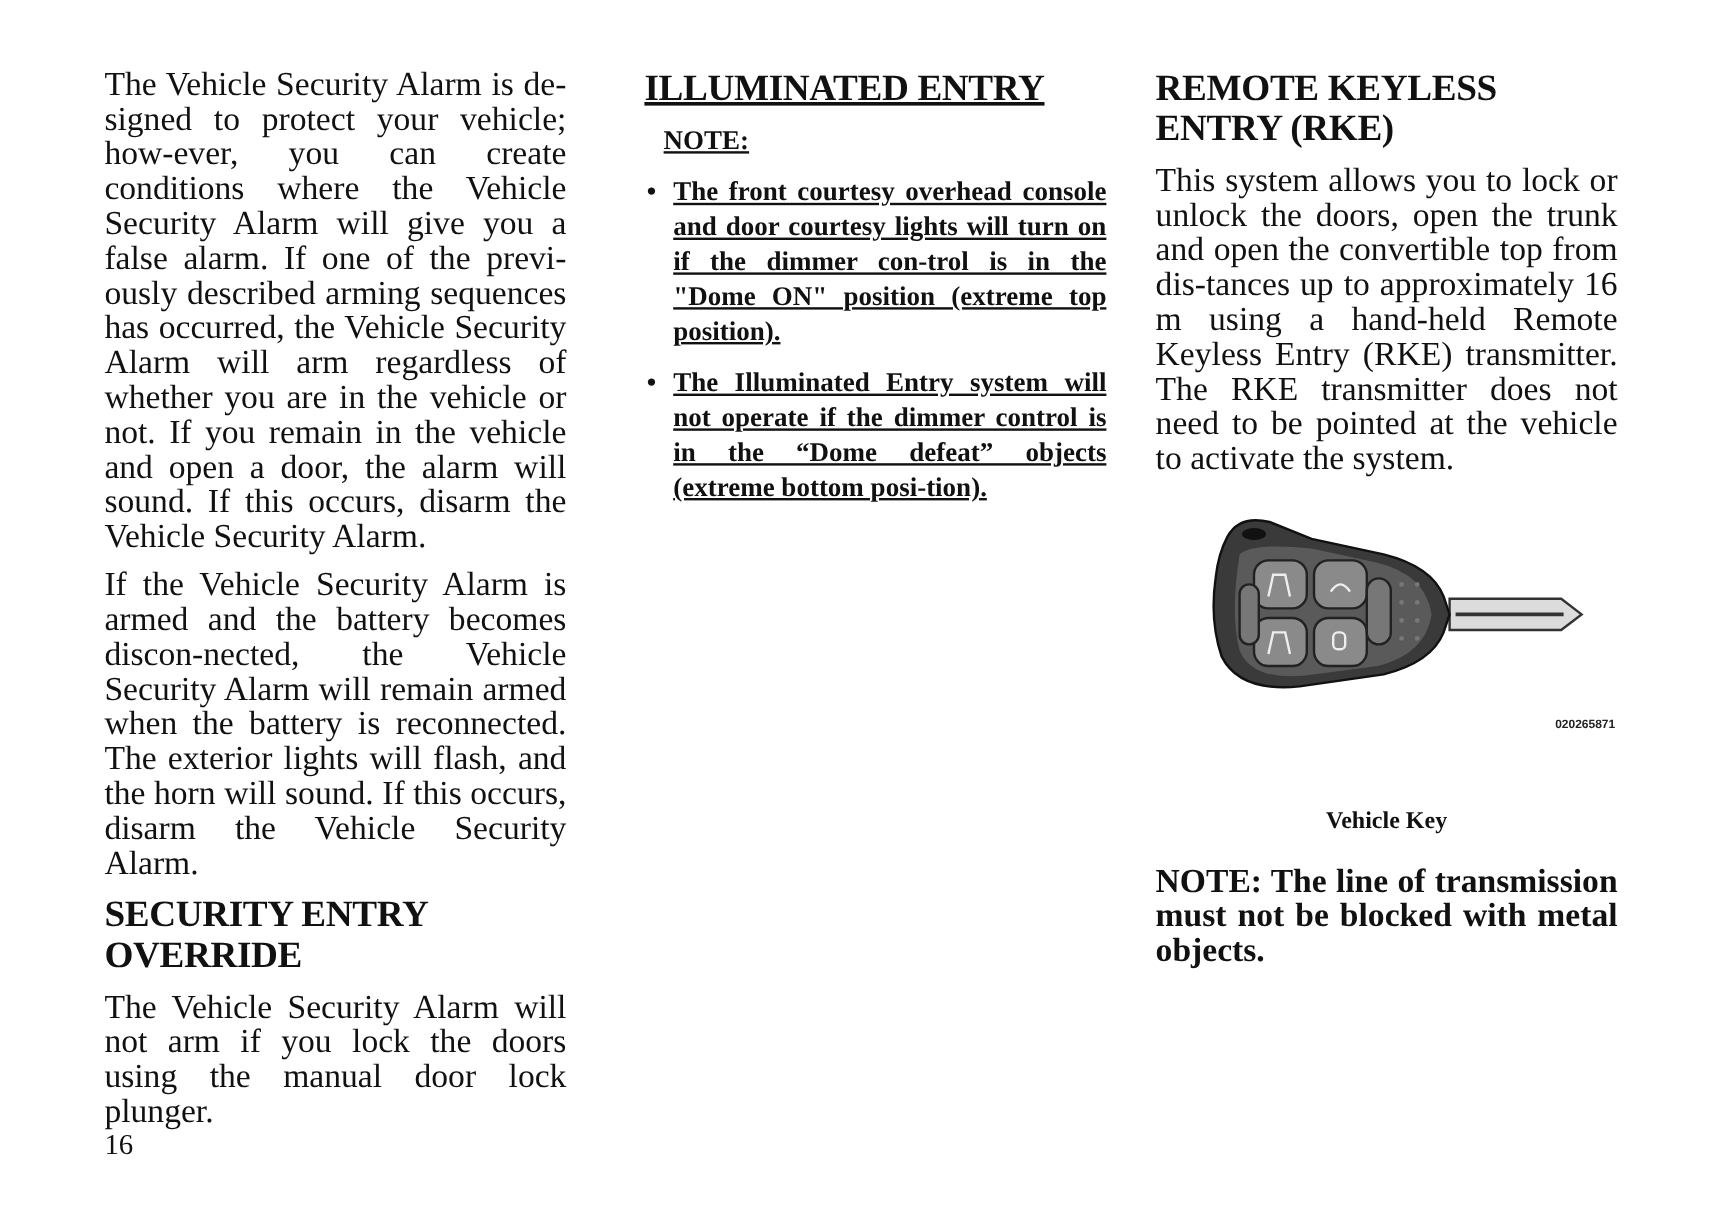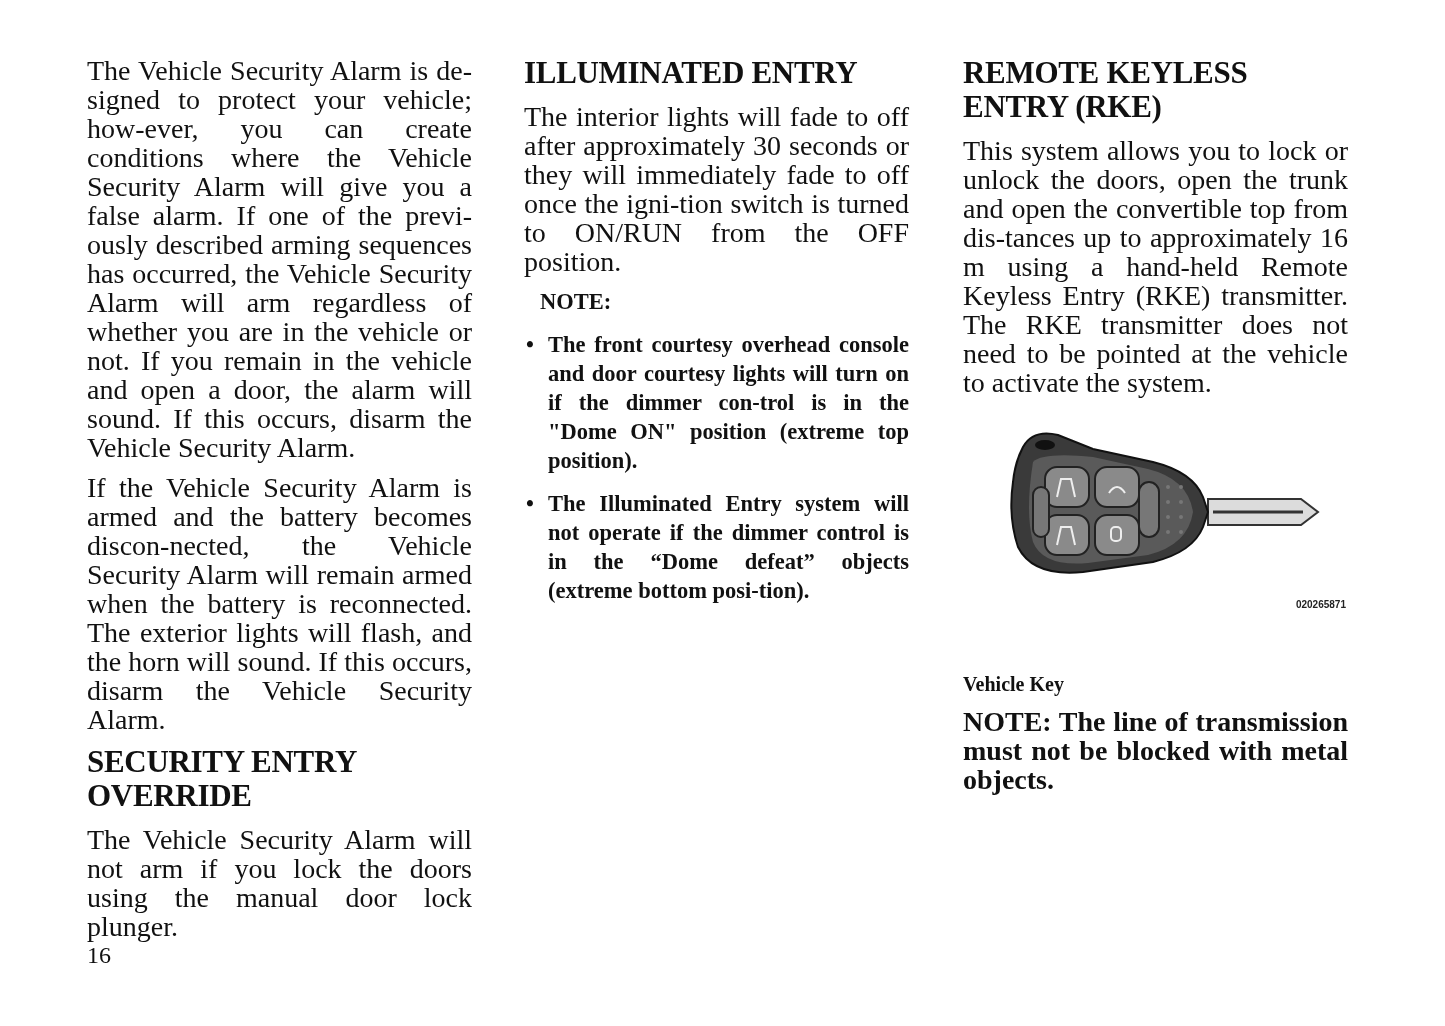--- a/index.html
+++ b/index.html
@@ -3,21 +3,21 @@
 <meta charset="utf-8">
 <style>
   html, body { margin: 0; padding: 0; background: #ffffff; }
   body {
     width: 1445px; height: 1026px; position: relative; overflow: hidden;
     font-family: "Liberation Serif", "DejaVu Serif", serif;
     color: #111111;
   }
   .col { position: absolute; top: 56px; width: 385px; }
   #col1 { left: 87px; }
-  #col2 { left: 524px; }
+  #col2 { left: 537px; text-decoration: underline; }
   #col3 { left: 963px; }
   p {
     margin: 0 0 11px 0;
     font-size: 28px; line-height: 29px;
     text-align: justify;
   }
   h2 {
     font-family: "Liberation Serif", "DejaVu Serif", serif;
     font-weight: bold; font-size: 31px; line-height: 34px;
     margin: 0 0 12px 0; letter-spacing: -0.3px;
@@ -32,42 +32,41 @@
     position: absolute; left: 2px; top: 0; font-weight: bold;
   }
   .figure { position: relative; width: 385px; height: 240px; margin-top: 30px; }
   .figure svg { position: absolute; left: 40px; top: 0; }
   .fig-code {
     position: absolute; right: 2px; top: 172px;
     font-family: "Liberation Sans", "DejaVu Sans", sans-serif;
     font-size: 10px; font-weight: bold; color: #222; padding-left: 28px;
   }
   .caption {
-    text-align: left; font-weight: bold; font-size: 20px; line-height: 26px;
-    margin: 4px 0 10px 0;
+    text-align: center; font-weight: bold; font-size: 20px; line-height: 26px;
+    margin: 4px 0 23px 0;
   }
   .note-inline { font-weight: bold; }
   .page-num {
     position: absolute; left: 87px; top: 940px;
     font-size: 24px; line-height: 30px;
   }
 </style>
 </head>
 <body>
 
 <div id="col1" class="col">
   <p>The Vehicle Security Alarm is de-signed to protect your vehicle; how-ever, you can create conditions where the Vehicle Security Alarm will give you a false alarm. If one of the previ-ously described arming sequences has occurred, the Vehicle Security Alarm will arm regardless of whether you are in the vehicle or not. If you remain in the vehicle and open a door, the alarm will sound. If this occurs, disarm the Vehicle Security Alarm.</p>
   <p>If the Vehicle Security Alarm is armed and the battery becomes discon-nected, the Vehicle Security Alarm will remain armed when the battery is reconnected. The exterior lights will flash, and the horn will sound. If this occurs, disarm the Vehicle Security Alarm.</p>
   <h2>SECURITY ENTRY OVERRIDE</h2>
   <p>The Vehicle Security Alarm will not arm if you lock the doors using the manual door lock plunger.</p>
 </div>
 
 <div id="col2" class="col">
   <h2>ILLUMINATED ENTRY</h2>
-  <p>The interior lights will fade to off after approximately 30 seconds or they will immediately fade to off once the igni-tion switch is turned to ON/RUN from the OFF position.</p>
   <div class="note-label">NOTE:</div>
   <ul class="bullets">
     <li>
       <span class="dot">•</span>
       <span>The front courtesy overhead console and door courtesy lights will turn on if the dimmer con-trol is in the "Dome ON" position (extreme top position).</span>
     </li>
     <li>
       <span class="dot">•</span>
       <span>The Illuminated Entry system will not operate if the dimmer control is in the “Dome defeat” objects (extreme bottom posi-tion).</span>
     </li>

